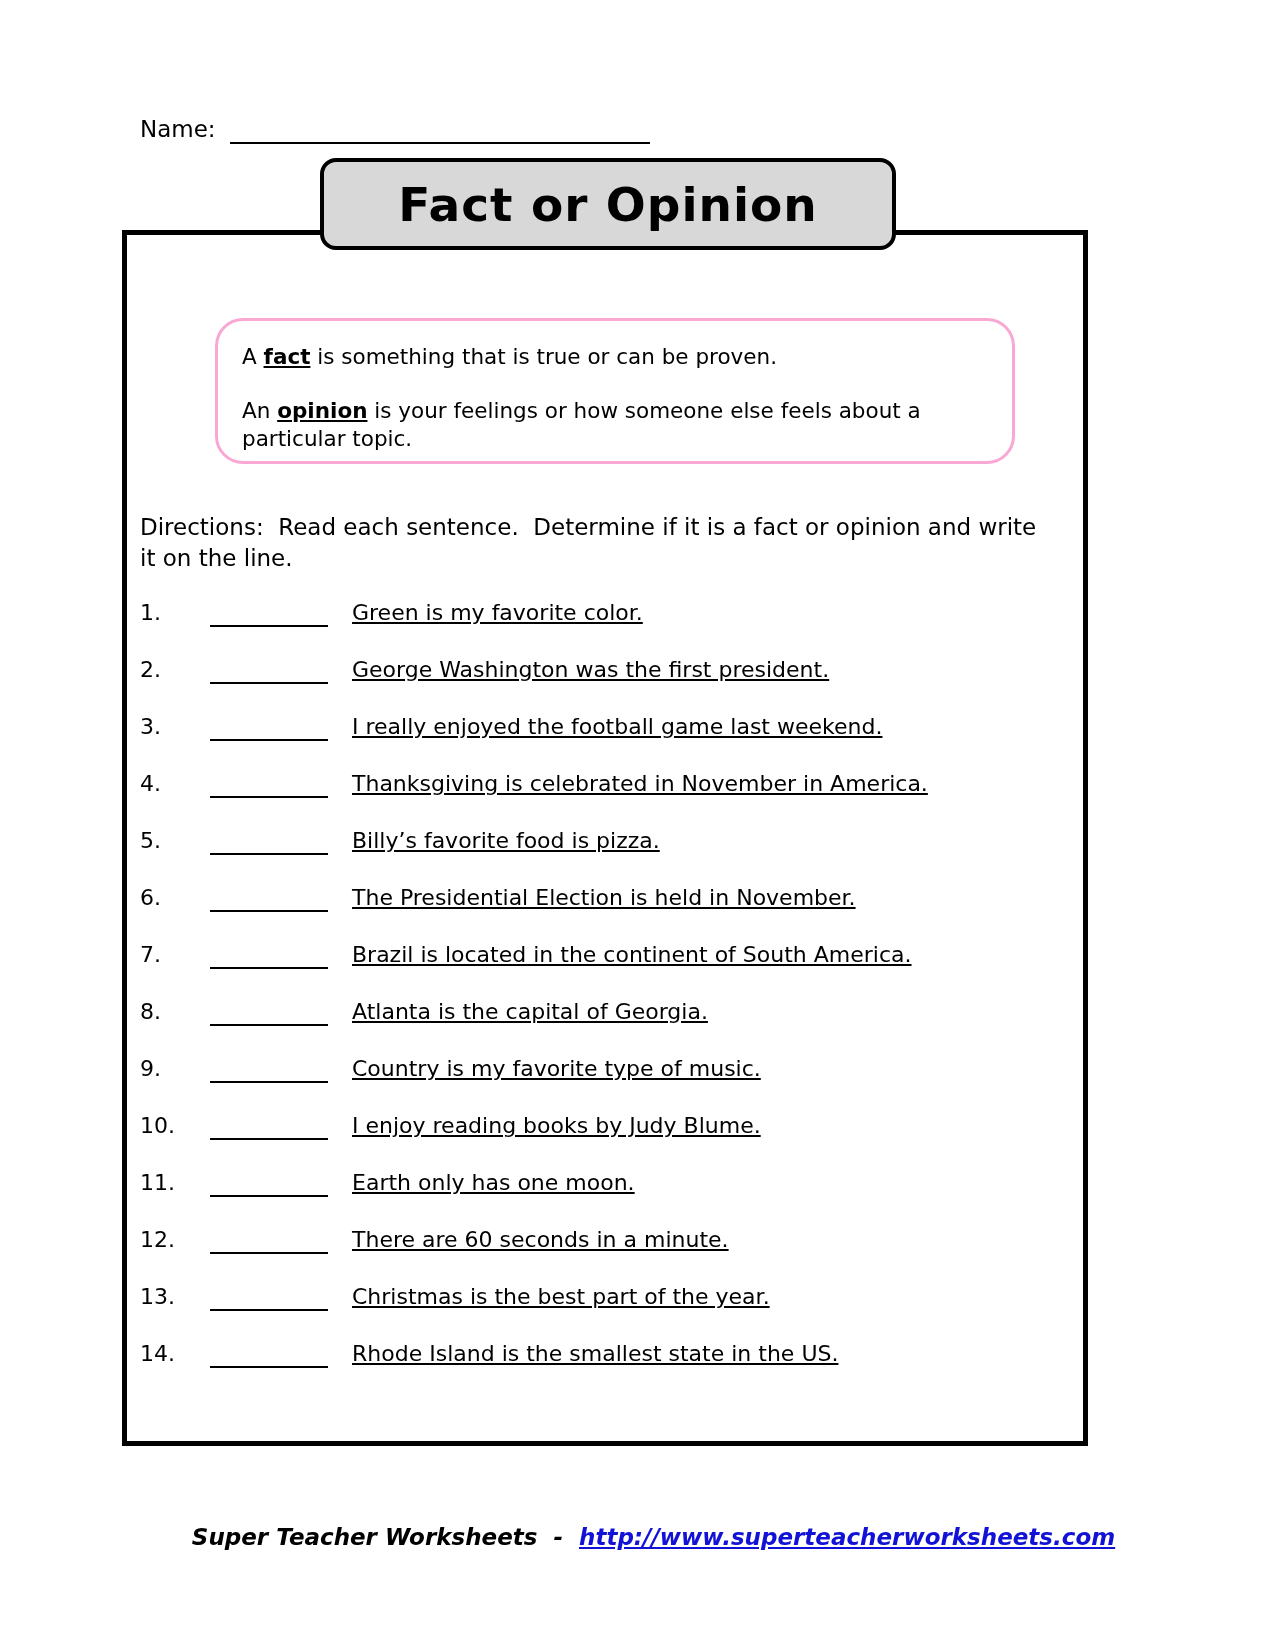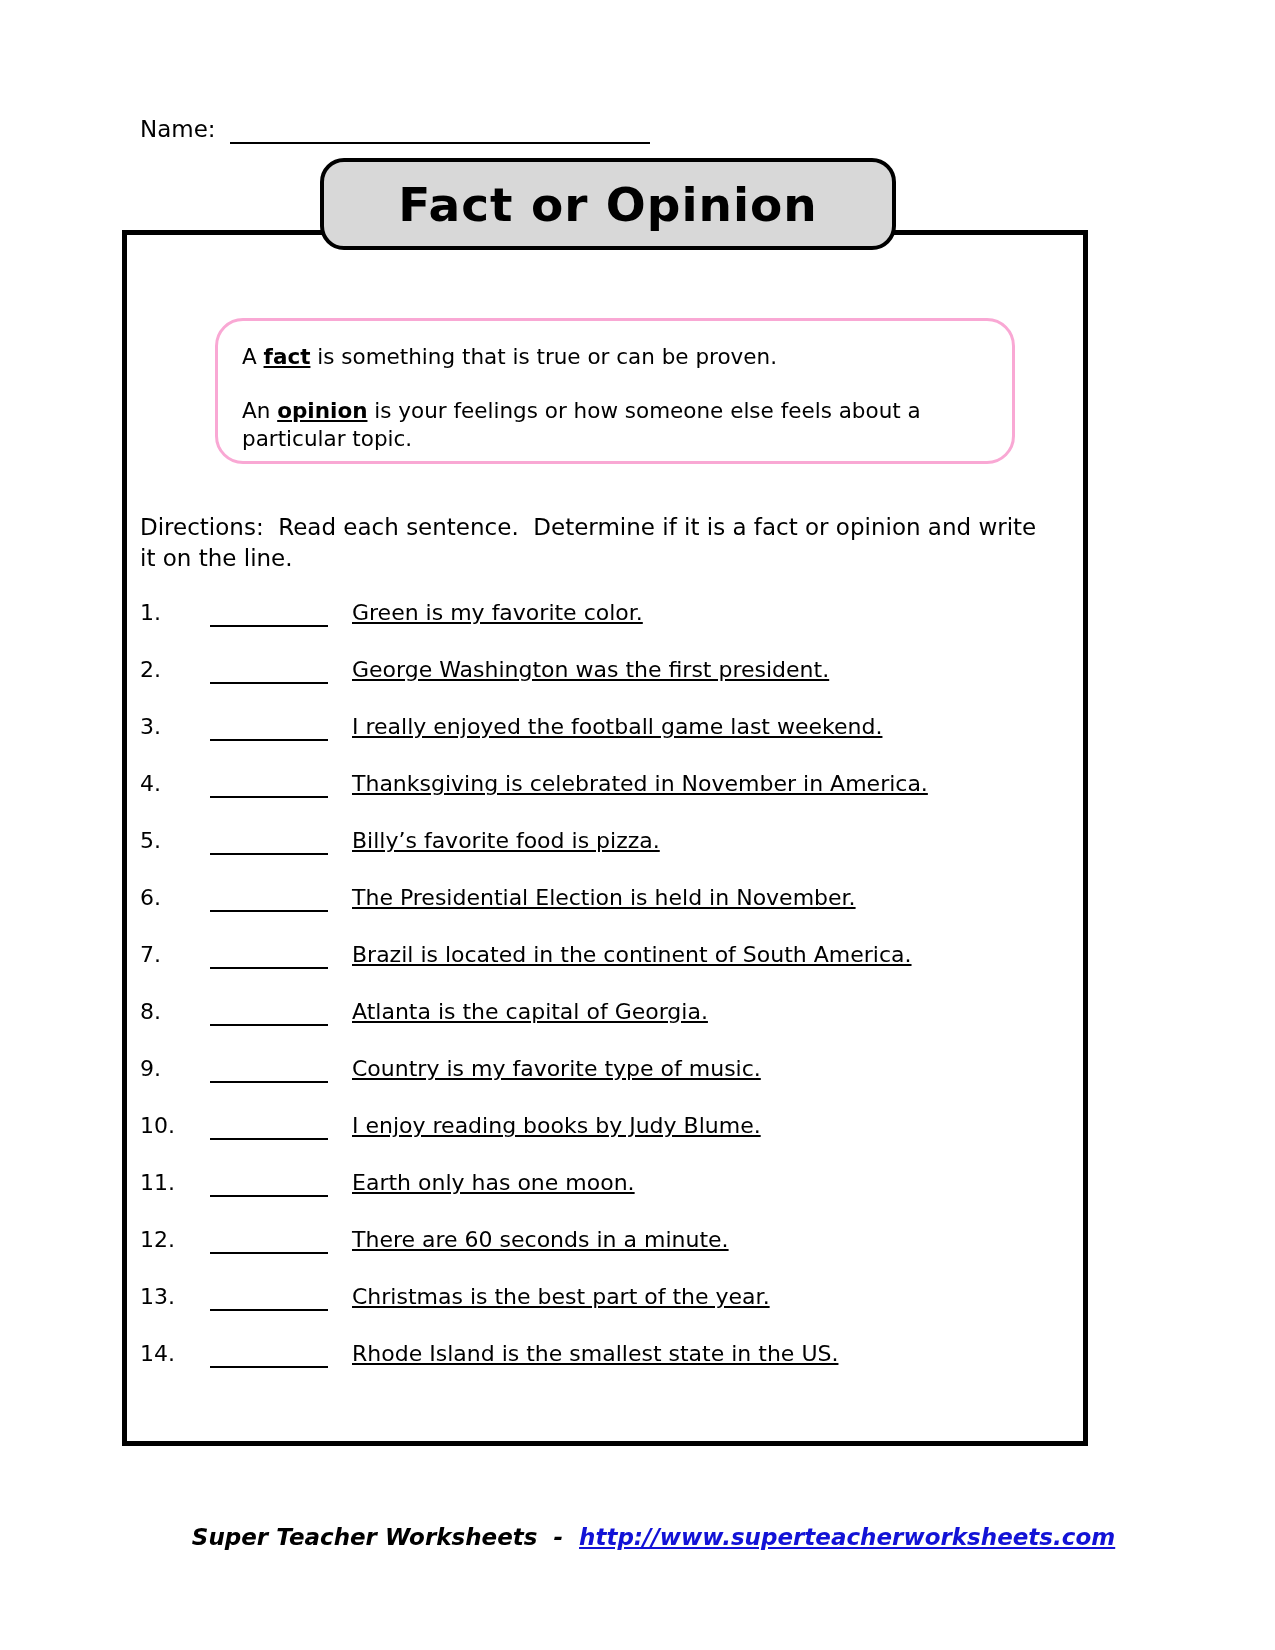--- a/index.html
+++ b/index.html
@@ -32,21 +32,21 @@
 
   
   .title-banner {
     position: absolute;
     left: 320px;
     top: 158px;
     width: 568px;
     height: 84px;
     background: var(--banner-bg, #d8d8d8);
     border: 4px solid #000;
-    border-radius: 24px;
+    border-radius: 16px;
     display: flex;
     align-items: center;
     justify-content: center;
     z-index: 2;
   }
   .title-banner .title-text {
     font-size: 47px;
     font-weight: bold;
     letter-spacing: 1px;
   }

